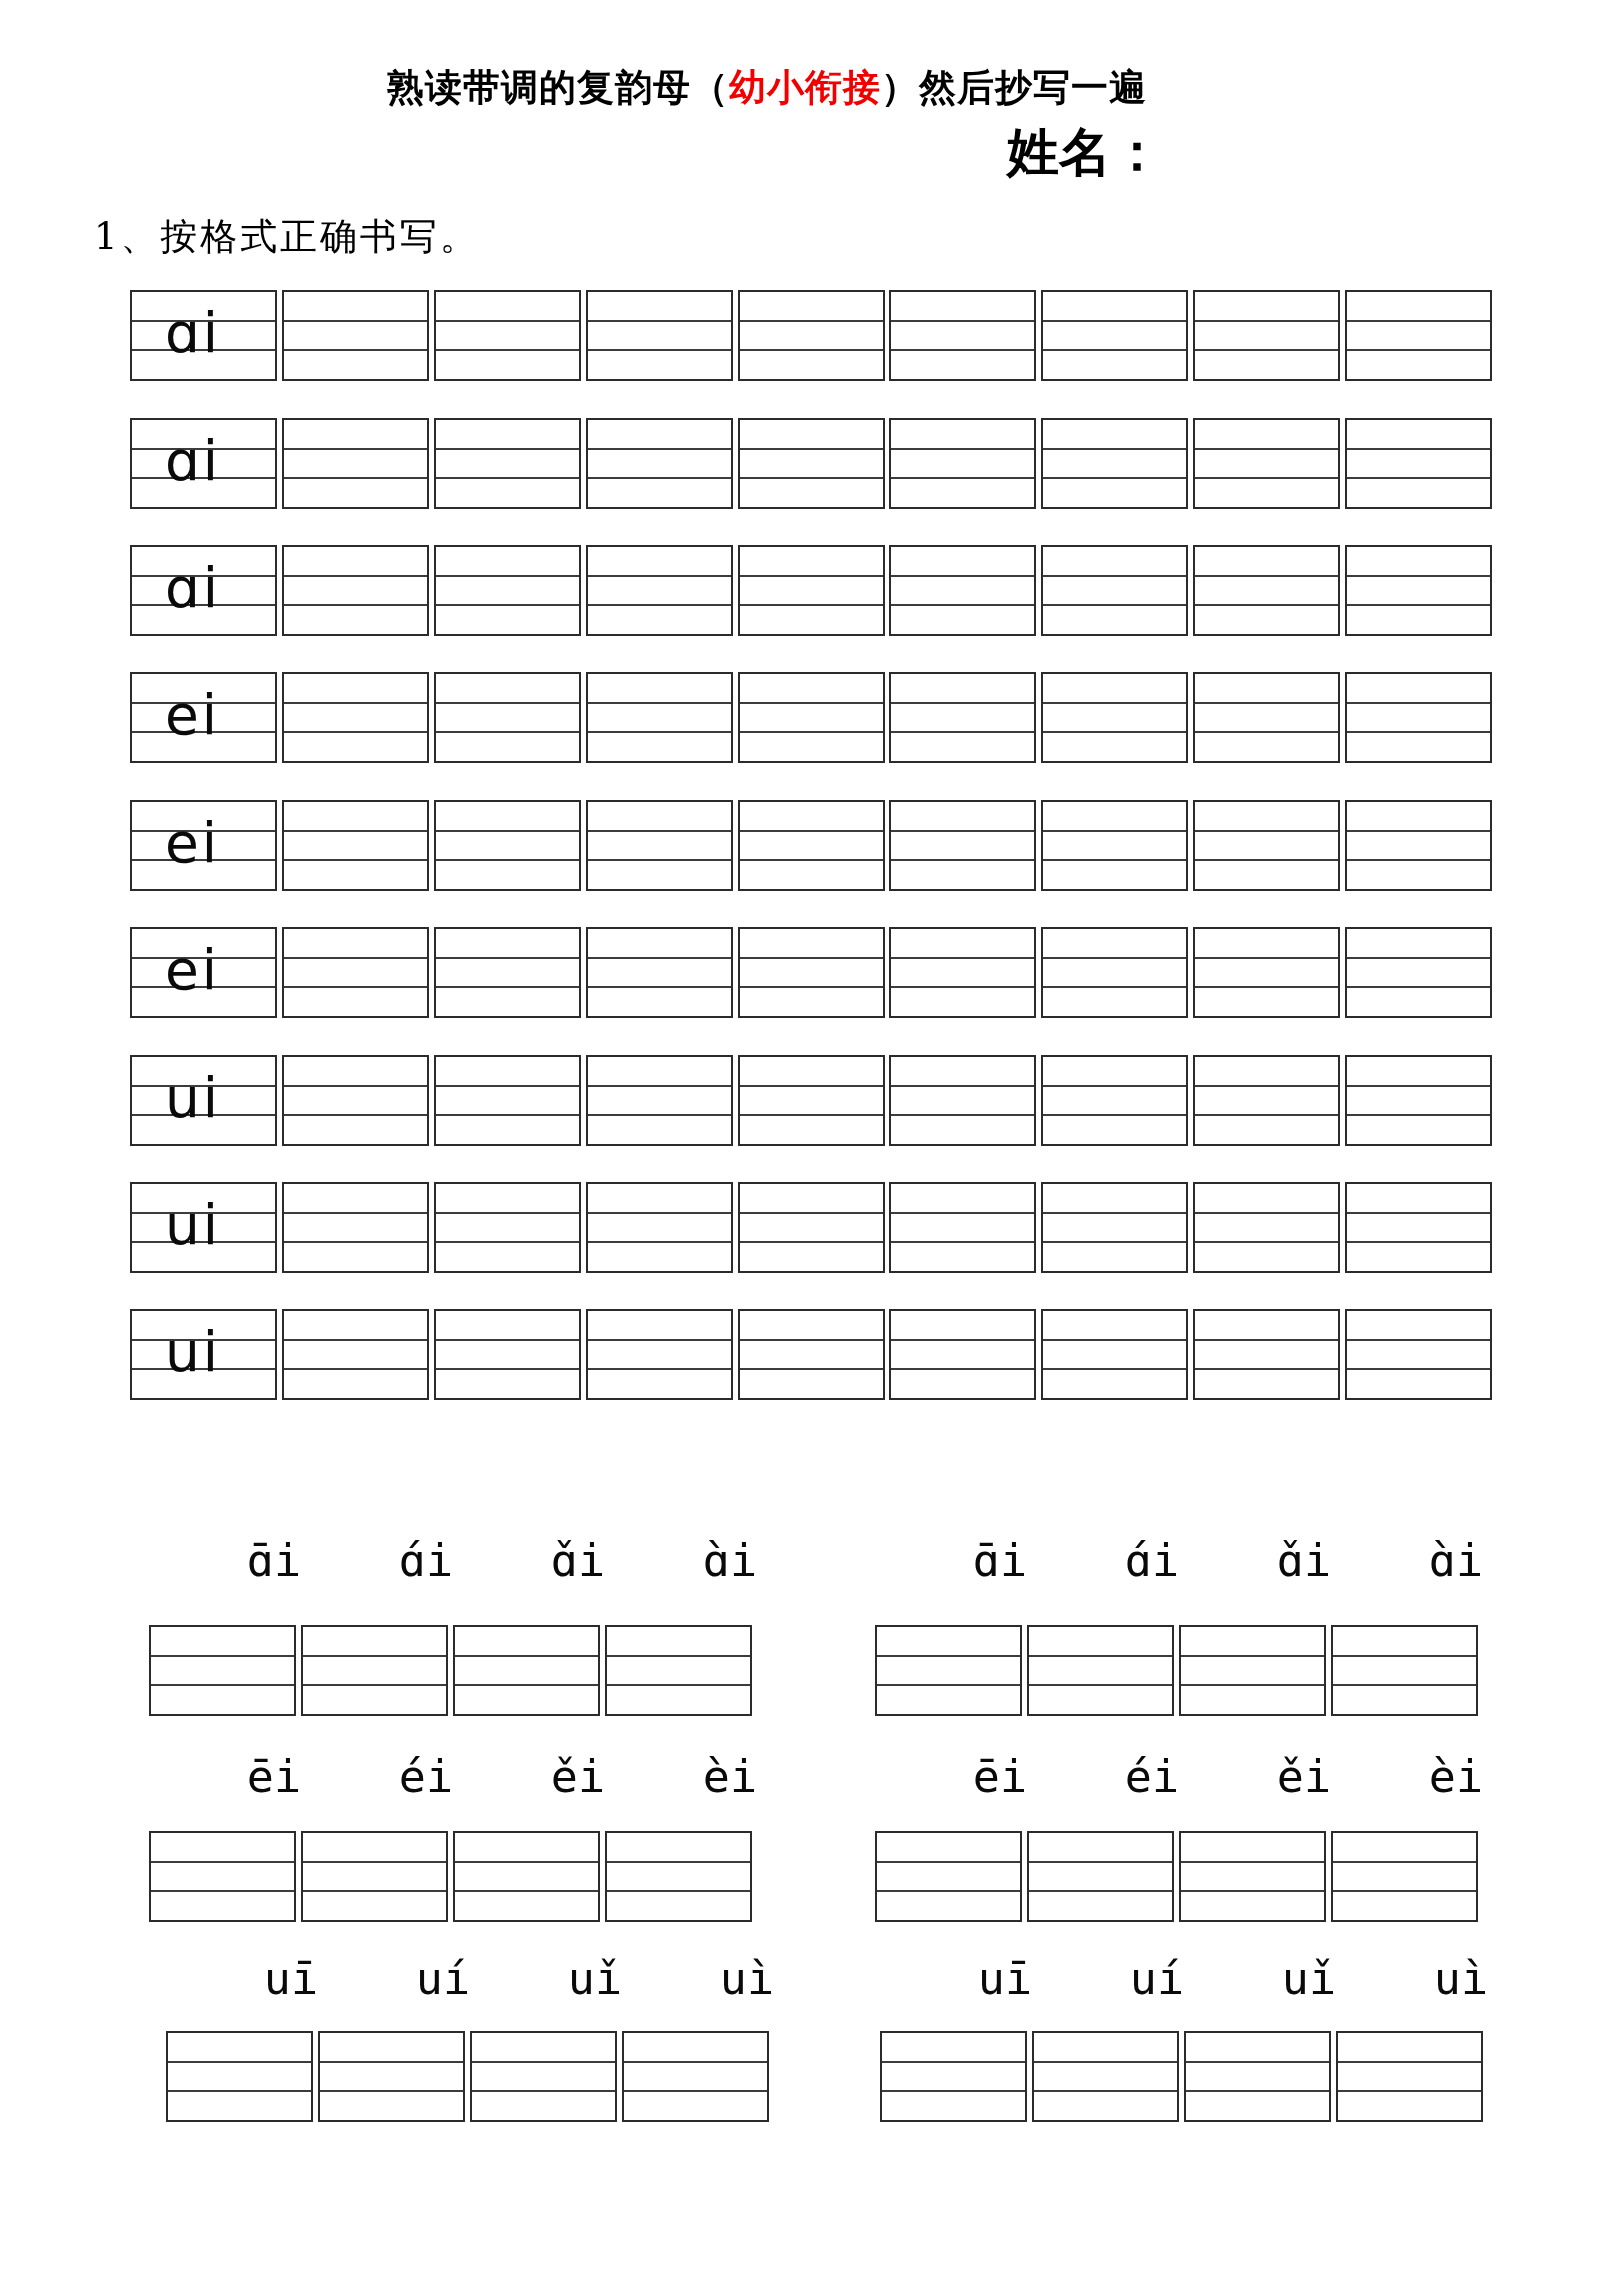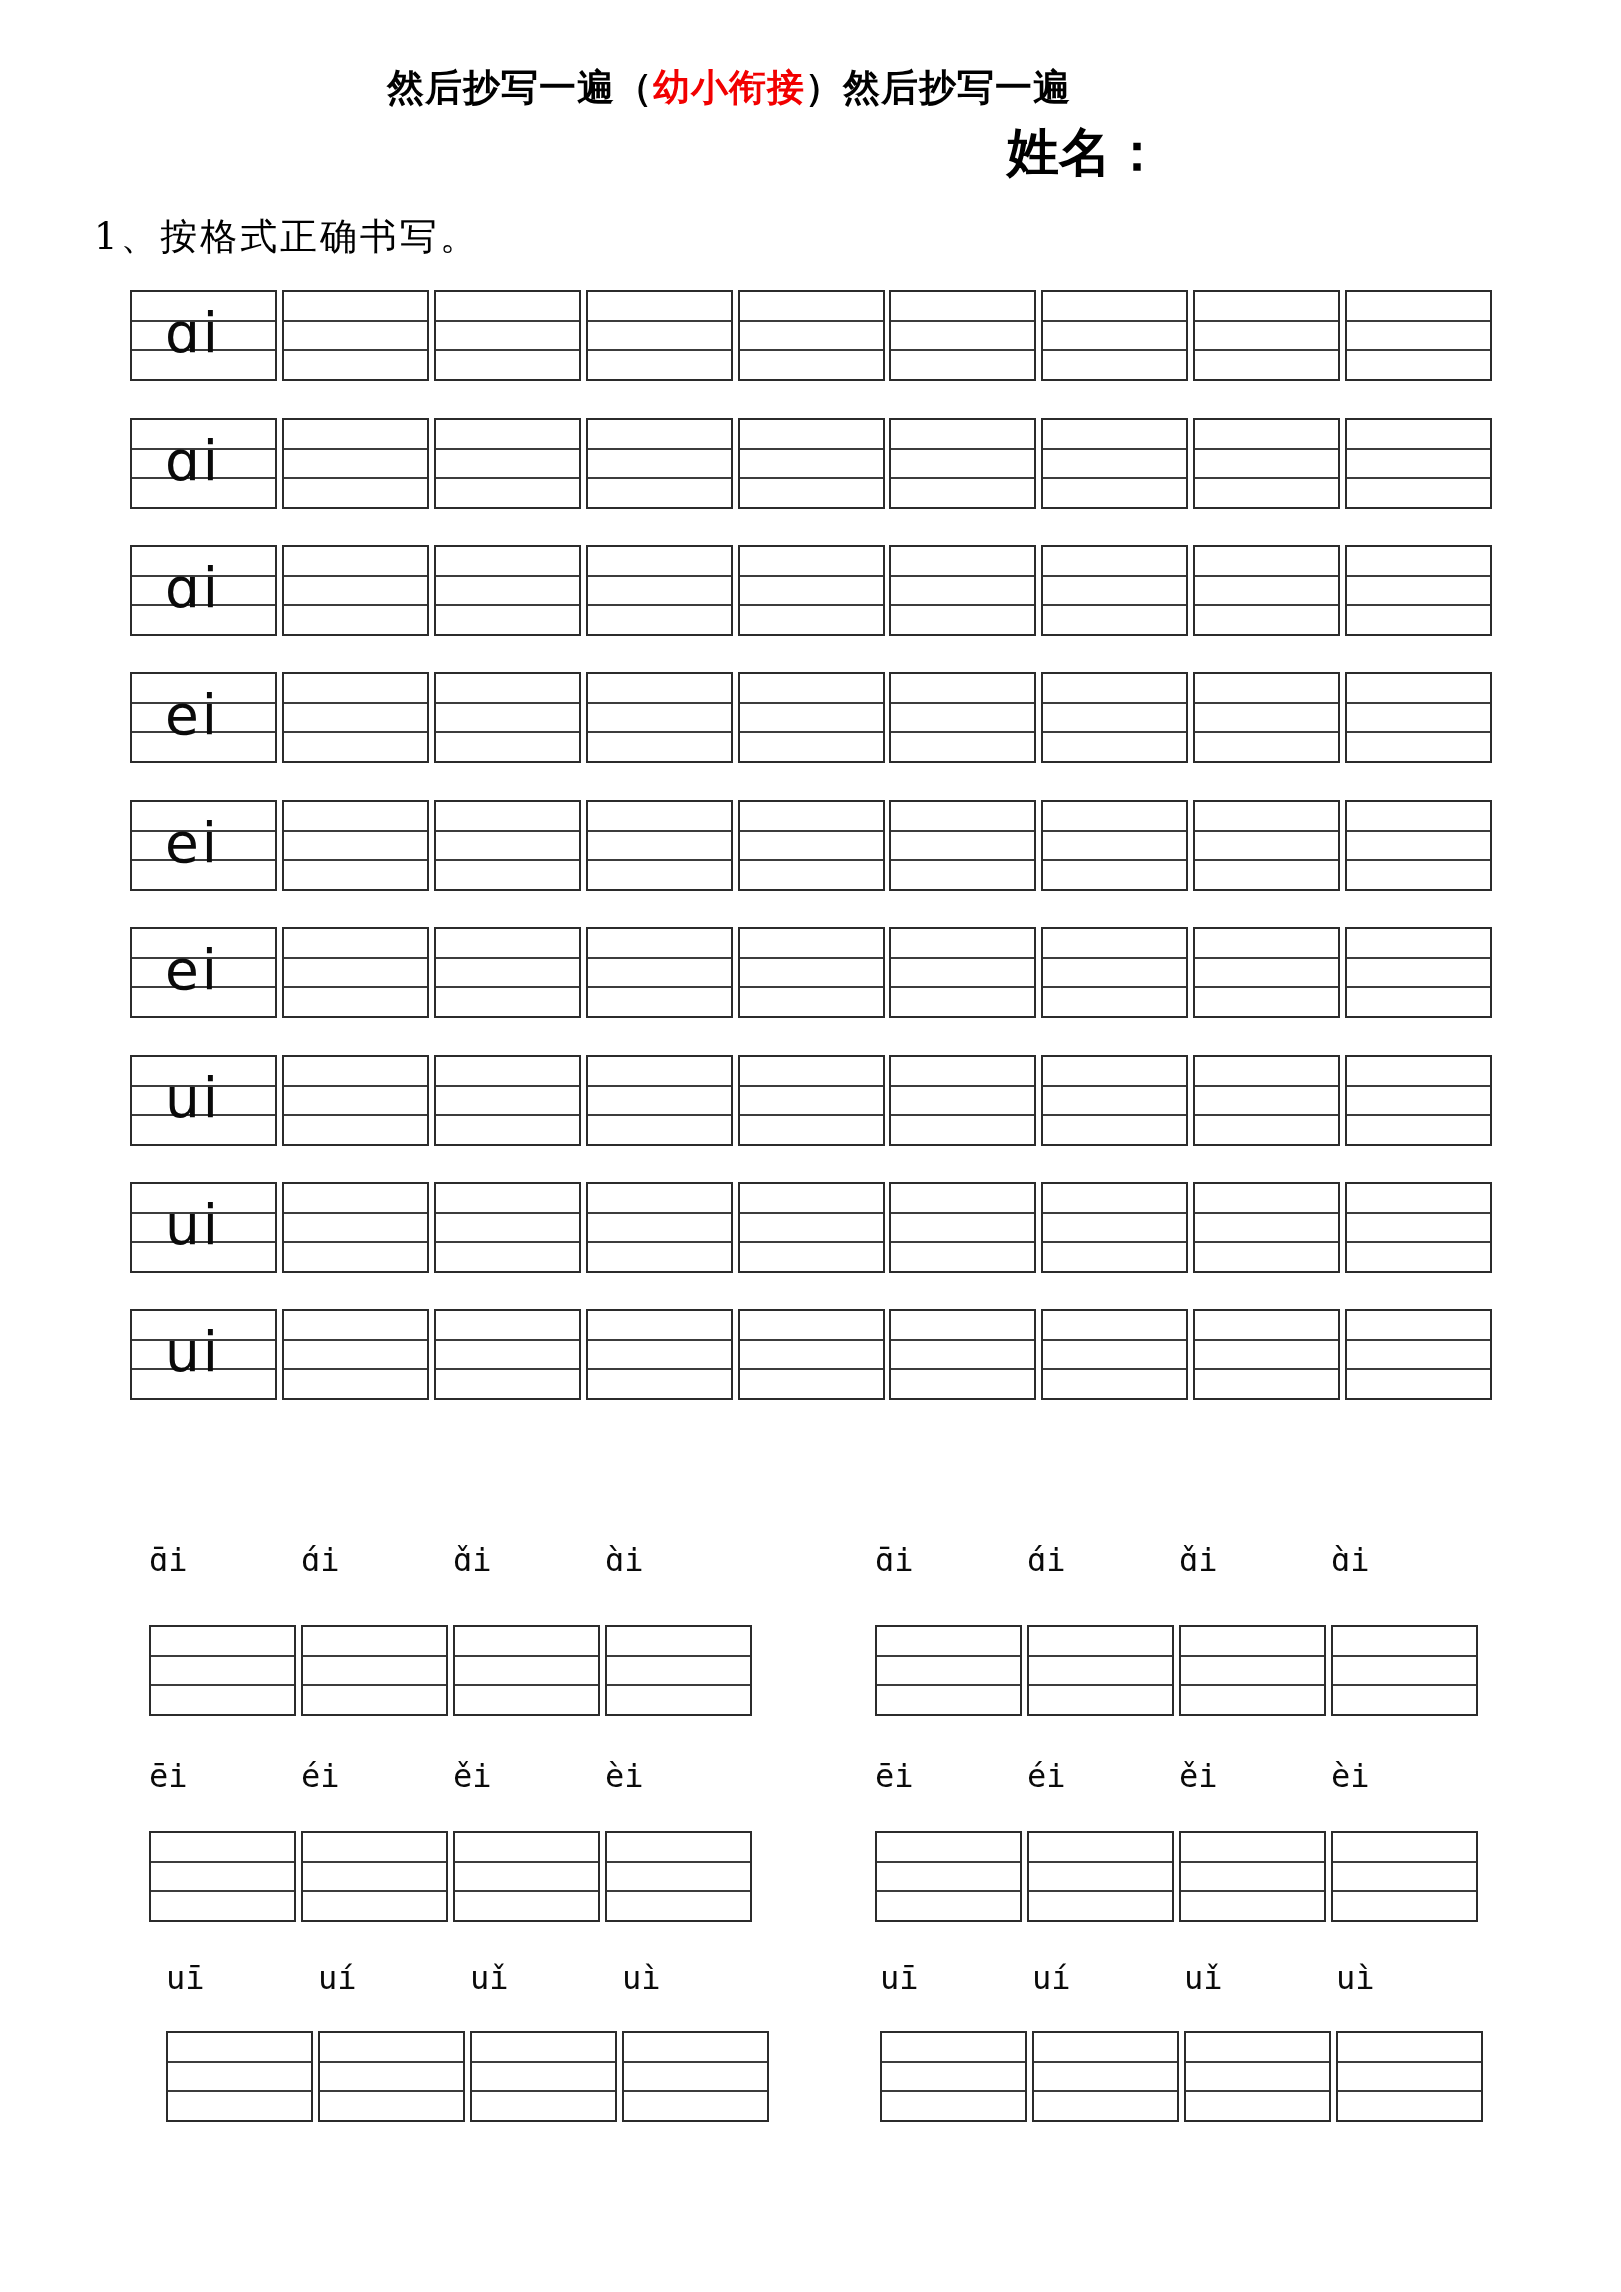--- a/index.html
+++ b/index.html
@@ -45,30 +45,30 @@
     position:absolute; top:0; left:33px;
     font-family:"DejaVu Sans", sans-serif;
     font-size:55px; line-height:83px; letter-spacing:2.9px; color:#0a0a0a;
     white-space:nowrap;
   }
   
   .s2-labels {
     position:absolute; display:grid; grid-template-columns:repeat(4,152px);
   }
   .s2-label {
-    text-align:left;
+    text-align:right;
     font-family:"DejaVu Sans Mono", monospace;
-    font-size:32px; line-height:59px; color:#0a0a0a; white-space:nowrap;
+    font-size:45px; line-height:59px; color:#0a0a0a; white-space:nowrap;
   }
 </style>
 </head>
 <body>
 
 <div class="page">
-  <div class="title"><span>然后抄写一遍（</span><span class="hl" style="color: rgb(242, 0, 0);">幼小衔接</span><span>）然后抄写一遍</span></div>
+  <div class="title"><span>熟读带调的复韵母（</span><span class="hl" style="color: rgb(242, 0, 0);">幼小衔接</span><span>）然后抄写一遍</span></div>
 
   <div class="name-label">姓名：</div>
 
   <div class="h1">1、按格式正确书写。</div>
 
   <div id="s1-rows">
       <div class="grid-row" style="left: 130px; top: 290px;">
         <div class="cell4">
           <div class="band"></div>
           <div class="band mid"></div>

